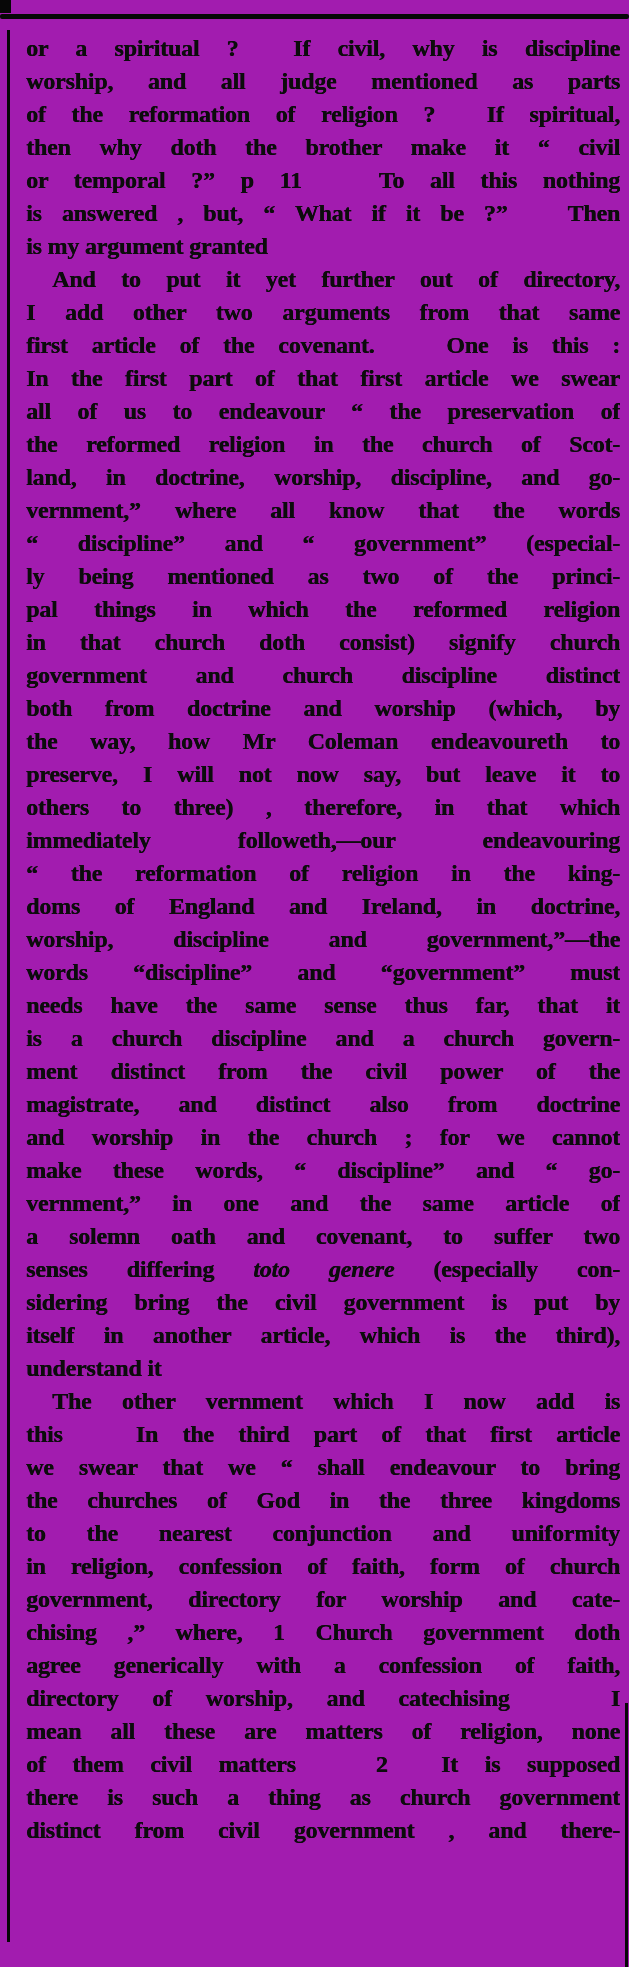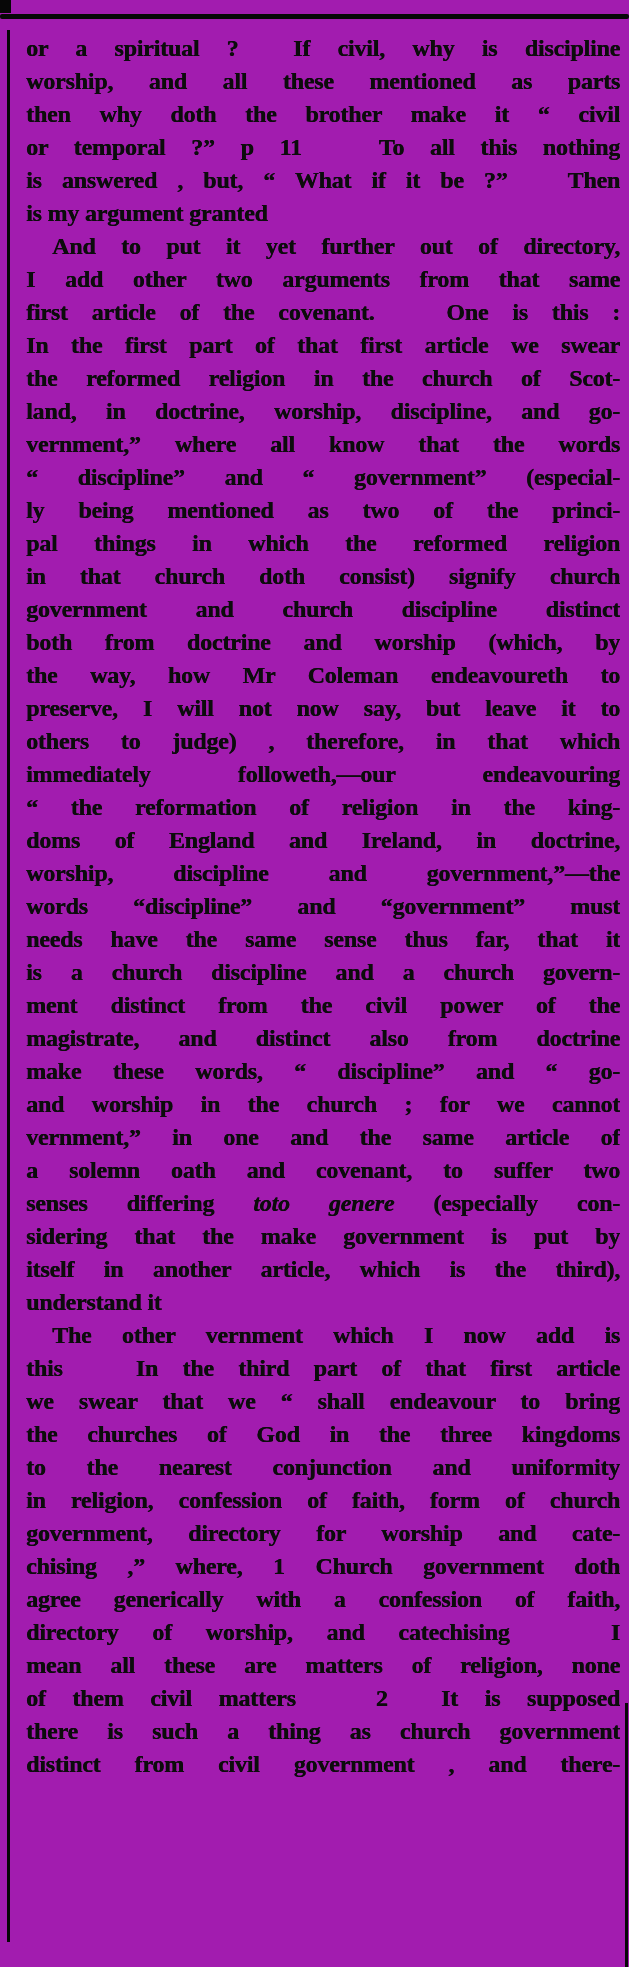--- a/index.html
+++ b/index.html
@@ -68,58 +68,60 @@
 <body>
 
 <div class="page">
   <div class="corner-mark"></div>
   <div class="top-rule"></div>
   <div class="left-rule"></div>
   <div class="right-rule"></div>
   <div class="text-column">
       <div class="paragraph">
         <div class="line"><span>or a spiritual ? &nbsp;If civil, why is discipline</span></div>
-        <div class="line"><span>worship, and all these mentioned as parts</span></div>
+        <div class="line"><span>worship, and all judge mentioned as parts</span></div>
+        <div class="line"><span>of the reformation of religion ? &nbsp;If spiritual,</span></div>
         <div class="line"><span>then why doth the brother make it “ civil</span></div>
         <div class="line"><span>or temporal ?” p 11 &nbsp; To all this nothing</span></div>
         <div class="line"><span>is answered , but, “ What if it be ?” &nbsp; Then</span></div>
         <div class="line last"><span>is my argument granted</span></div>
       </div>
       <div class="paragraph">
         <div class="line first-indent"><span>And to put it yet further out of directory,</span></div>
         <div class="line"><span>I add other two arguments from that same</span></div>
         <div class="line"><span>first article of the covenant. &nbsp; One is this :</span></div>
         <div class="line"><span>In the first part of that first article we swear</span></div>
+        <div class="line"><span>all of us to endeavour “ the preservation of</span></div>
         <div class="line"><span>the reformed religion in the church of Scot-</span></div>
         <div class="line"><span>land, in doctrine, worship, discipline, and go-</span></div>
         <div class="line"><span>vernment,” where all know that the words</span></div>
         <div class="line"><span>“ discipline” and “ government” (especial-</span></div>
         <div class="line"><span>ly being mentioned as two of the princi-</span></div>
         <div class="line"><span>pal things in which the reformed religion</span></div>
         <div class="line"><span>in that church doth consist) signify church</span></div>
         <div class="line"><span>government and church discipline distinct</span></div>
         <div class="line"><span>both from doctrine and worship (which, by</span></div>
         <div class="line"><span>the way, how Mr Coleman endeavoureth to</span></div>
         <div class="line"><span>preserve, I will not now say, but leave it to</span></div>
-        <div class="line"><span>others to judge) , therefore, in that which</span></div>
+        <div class="line"><span>others to three) , therefore, in that which</span></div>
         <div class="line"><span>immediately followeth,—our endeavouring</span></div>
         <div class="line"><span>“ the reformation of religion in the king-</span></div>
         <div class="line"><span>doms of England and Ireland, in doctrine,</span></div>
         <div class="line"><span>worship, discipline and government,”—the</span></div>
         <div class="line"><span>words “discipline” and “government” must</span></div>
         <div class="line"><span>needs have the same sense thus far, that it</span></div>
         <div class="line"><span>is a church discipline and a church govern-</span></div>
         <div class="line"><span>ment distinct from the civil power of the</span></div>
         <div class="line"><span>magistrate, and distinct also from doctrine</span></div>
+        <div class="line"><span>and worship in the church ; for we cannot</span></div>
         <div class="line"><span>make these words, “ discipline” and “ go-</span></div>
-        <div class="line"><span>and worship in the church ; for we cannot</span></div>
         <div class="line"><span>vernment,” in one and the same article of</span></div>
         <div class="line"><span>a solemn oath and covenant, to suffer two</span></div>
         <div class="line"><span>senses differing </span><span class="italic">toto genere</span><span> (especially con-</span></div>
-        <div class="line"><span>sidering that the make government is put by</span></div>
+        <div class="line"><span>sidering bring the civil government is put by</span></div>
         <div class="line"><span>itself in another article, which is the third),</span></div>
         <div class="line last"><span>understand it</span></div>
       </div>
       <div class="paragraph">
         <div class="line first-indent"><span>The other vernment which I now add is</span></div>
         <div class="line"><span>this &nbsp; In the third part of that first article</span></div>
         <div class="line"><span>we swear that we “ shall endeavour to bring</span></div>
         <div class="line"><span>the churches of God in the three kingdoms</span></div>
         <div class="line"><span>to the nearest conjunction and uniformity</span></div>
         <div class="line"><span>in religion, confession of faith, form of church</span></div>

